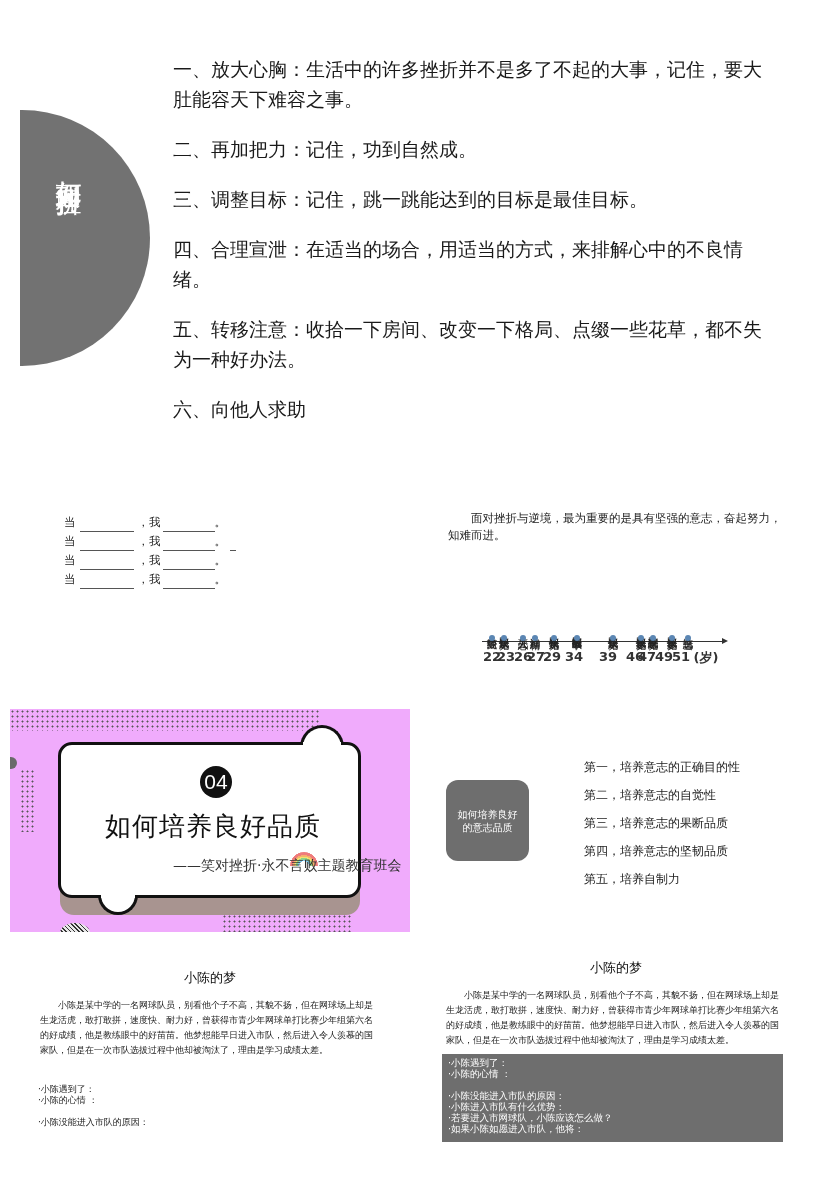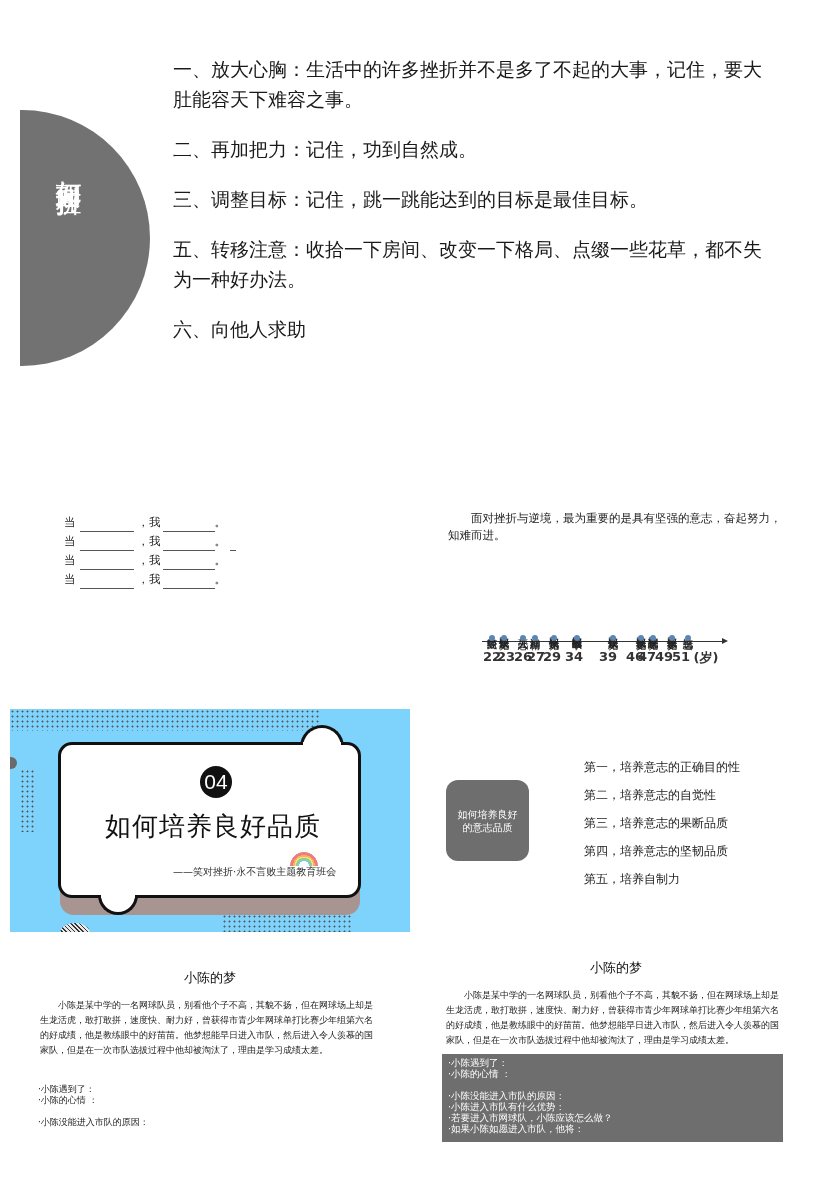--- a/index.html
+++ b/index.html
@@ -34,38 +34,38 @@
     .lincoln-intro { position: absolute; left: 448px; top: 510px; width: 340px; font-size: 11.5px; line-height: 17px; text-indent: 2em; color: #222; }
     .timeline { position: absolute; left: 480px; top: 555px; width: 250px; height: 110px; }
     .tl-axis { position: absolute; left: 2px; top: 86px; width: 244px; height: 1px; background: #333; }
     .tl-arrow { position: absolute; left: 242px; top: 83px; width: 0; height: 0; border-left: 6px solid #333; border-top: 3.5px solid transparent; border-bottom: 3.5px solid transparent; }
     .tl-event { position: absolute; bottom: 24px; width: 12px; margin-left: -6px; display: flex; flex-direction: column; align-items: center; }
     .tl-label { writing-mode: vertical-rl; font-size: 10.5px; line-height: 11px; color: #222; letter-spacing: -0.5px; margin-bottom: 4px; }
     .tl-dot { width: 6px; height: 6px; border-radius: 50%; background: #5b86b3; }
     .tl-year { position: absolute; top: 94px; font-size: 13px; color: #333; transform: translateX(-50%); font-weight: bold; }
 
     
-    .slide { position: absolute; left: 10px; top: 709px; width: 400px; height: 223px; background: #7dd3fc; overflow: hidden; }
+    .slide { position: absolute; left: 10px; top: 709px; width: 400px; height: 223px; background: #f0abfc; overflow: hidden; }
     .dots { position: absolute; background-image: radial-gradient(#555 0.9px, transparent 1.1px); background-size: 5px 5px; }
     .dots.top { left: 0; top: 0; width: 310px; height: 22px; }
     .dots.left { left: 10px; top: 60px; width: 14px; height: 63px; }
     .dots.br { left: 212px; top: 190px; width: 130px; height: 33px; }
     .grey-dot { position: absolute; left: -5px; top: 48px; width: 12px; height: 12px; border-radius: 50%; background: #6a6a6a; }
     .hatch { position: absolute; left: 50px; top: 214px; width: 30px; height: 20px; border-radius: 50%; background: repeating-linear-gradient(45deg, #333 0 1px, #e8e8e8 1px 3px); }
     .card-shadow { position: absolute; left: 50px; top: 46px; width: 300px; height: 160px; background: #a89490; border-radius: 14px; }
     .card { position: absolute; left: 48px; top: 33px; width: 303px; height: 156px; background: #fff; border: 3.5px solid #111; border-radius: 14px; }
     .bump-top { position: absolute; left: 290px; top: 16px; width: 44px; height: 34px; background: #fff; border: 3.5px solid #111; border-bottom: none; border-radius: 22px 22px 0 0; }
     .bump-bot { position: absolute; left: 88px; top: 180px; width: 40px; height: 26px; background: #fff; border: 3.5px solid #111; border-top: none; border-radius: 0 0 20px 20px; }
     .bump-cover-top { position: absolute; left: 293px; top: 33px; width: 38px; height: 6px; background: #fff; }
     .bump-cover-bot { position: absolute; left: 91px; top: 183px; width: 34px; height: 6px; background: #fff; }
     .num-badge { position: absolute; left: 190px; top: 57px; width: 32px; height: 32px; border-radius: 50%; background: #111; color: #fff; font-size: 21px; line-height: 32px; text-align: center; font-family: "Liberation Sans", sans-serif; }
     .slide-title { position: absolute; left: 95px; top: 100px; width: 240px; font-size: 26px; color: #111; letter-spacing: 1px; }
     .rainbow { position: absolute; left: 280px; top: 143px; width: 28px; height: 14px; border-radius: 14px 14px 0 0;
       background: radial-gradient(circle at 50% 100%, #fff 0 5px, #7fc9f0 5px 6.5px, #8fd18a 6.5px 8px, #f4e36c 8px 9.5px, #f5b26b 9.5px 11px, #ef7b7b 11px 14px, transparent 14px); }
-    .slide-sub { position: absolute; left: 163px; top: 156px; font-size: 10px; color: #333; white-space: nowrap; }
+    .slide-sub { position: absolute; left: 163px; top: 148px; font-size: 14px; color: #333; white-space: nowrap; }
 
     
     .will-box { position: absolute; left: 446px; top: 780px; width: 83px; height: 81px; background: #6e6e6e; border-radius: 12px; color: #fff; font-size: 10px; line-height: 13px; display: flex; align-items: center; justify-content: center; text-align: center; padding: 0 8px; }
     .will-list { position: absolute; left: 564px; top: 760px; }
     .will-item { font-size: 12px; line-height: 14px; color: #222; margin-bottom: 14px; height: 14px; white-space: nowrap; margin-left: 20px; }
 
     
     .story { position: absolute; width: 340px; font-size: 9px; line-height: 15px; color: #222; }
     .story.left { left: 40px; top: 968px; }
     .story.right { left: 446px; top: 958px; }
@@ -79,20 +79,21 @@
 </head>
 <body>
 
 <div class="half-circle"></div>
 <div class="half-circle-title">如何面对挫折</div>
 
 <div class="tips">
   <div class="tip">一、放大心胸：生活中的许多挫折并不是多了不起的大事，记住，要大肚能容天下难容之事。</div>
   <div class="tip">二、再加把力：记住，功到自然成。</div>
   <div class="tip">三、调整目标：记住，跳一跳能达到的目标是最佳目标。</div>
+  <div class="tip">四、合理宣泄：在适当的场合，用适当的方式，来排解心中的不良情绪。</div>
   <div class="tip">五、转移注意：收拾一下房间、改变一下格局、点缀一些花草，都不失为一种好办法。</div>
   <div class="tip">六、向他人求助</div>
 </div>
 
 <div class="activity">
   <div class="fill-rows">
     <div class="fill-row">
       <span>当</span>
       <span class="blank a"></span>
       <span>，我</span>

